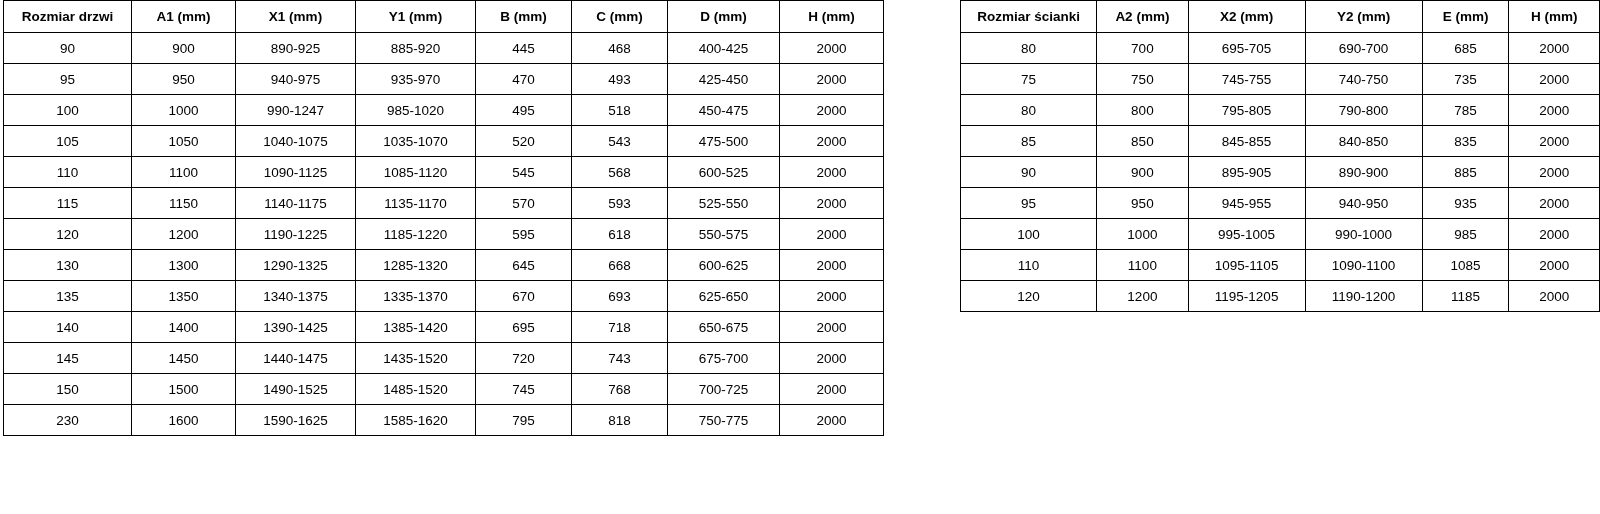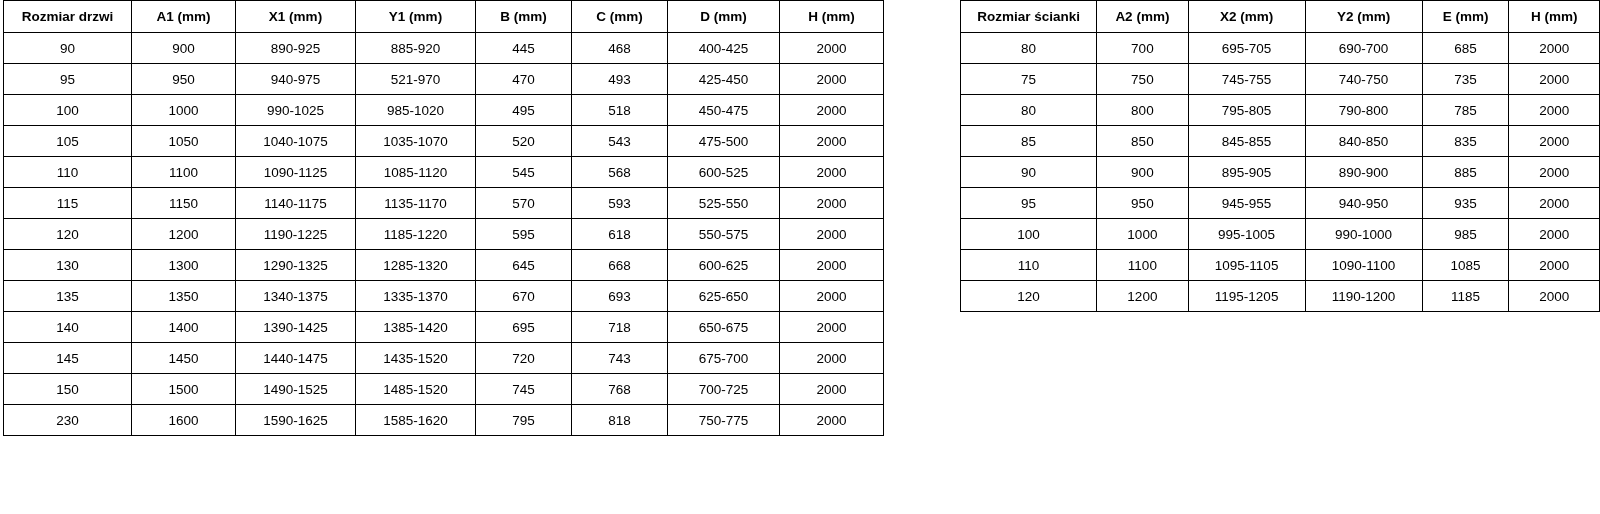--- a/index.html
+++ b/index.html
@@ -105,30 +105,30 @@
             <td>885-920</td>
             <td>445</td>
             <td>468</td>
             <td>400-425</td>
             <td>2000</td>
           </tr>
           <tr>
             <td>95</td>
             <td>950</td>
             <td>940-975</td>
-            <td>521-970</td>
+            <td>935-970</td>
             <td>470</td>
             <td>493</td>
             <td>425-450</td>
             <td>2000</td>
           </tr>
           <tr>
             <td>100</td>
             <td>1000</td>
-            <td>990-1025</td>
+            <td>990-1247</td>
             <td>985-1020</td>
             <td>495</td>
             <td>518</td>
             <td>450-475</td>
             <td>2000</td>
           </tr>
           <tr>
             <td>105</td>
             <td>1050</td>
             <td>1040-1075</td>

